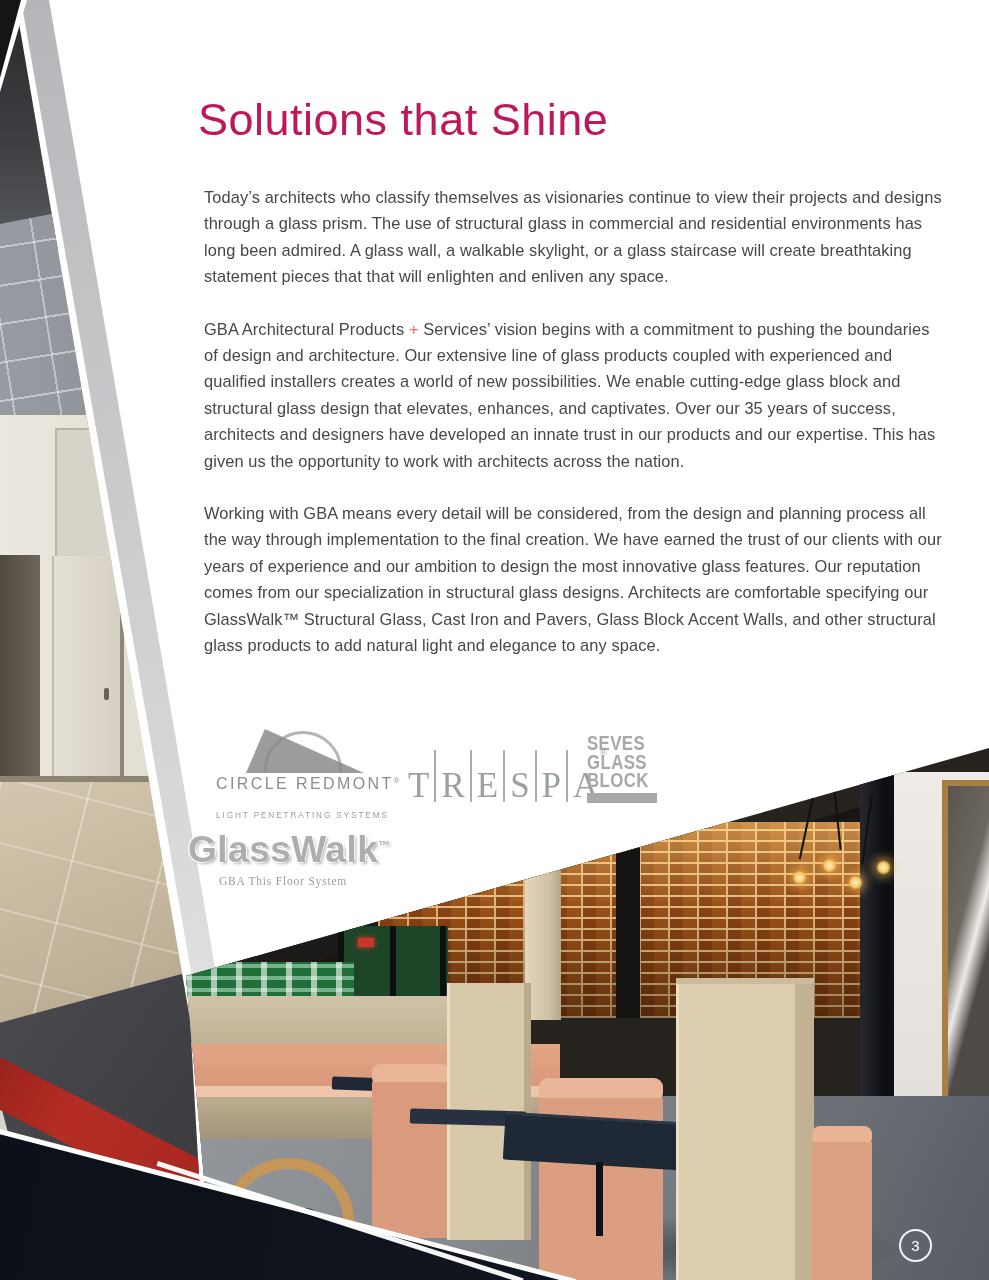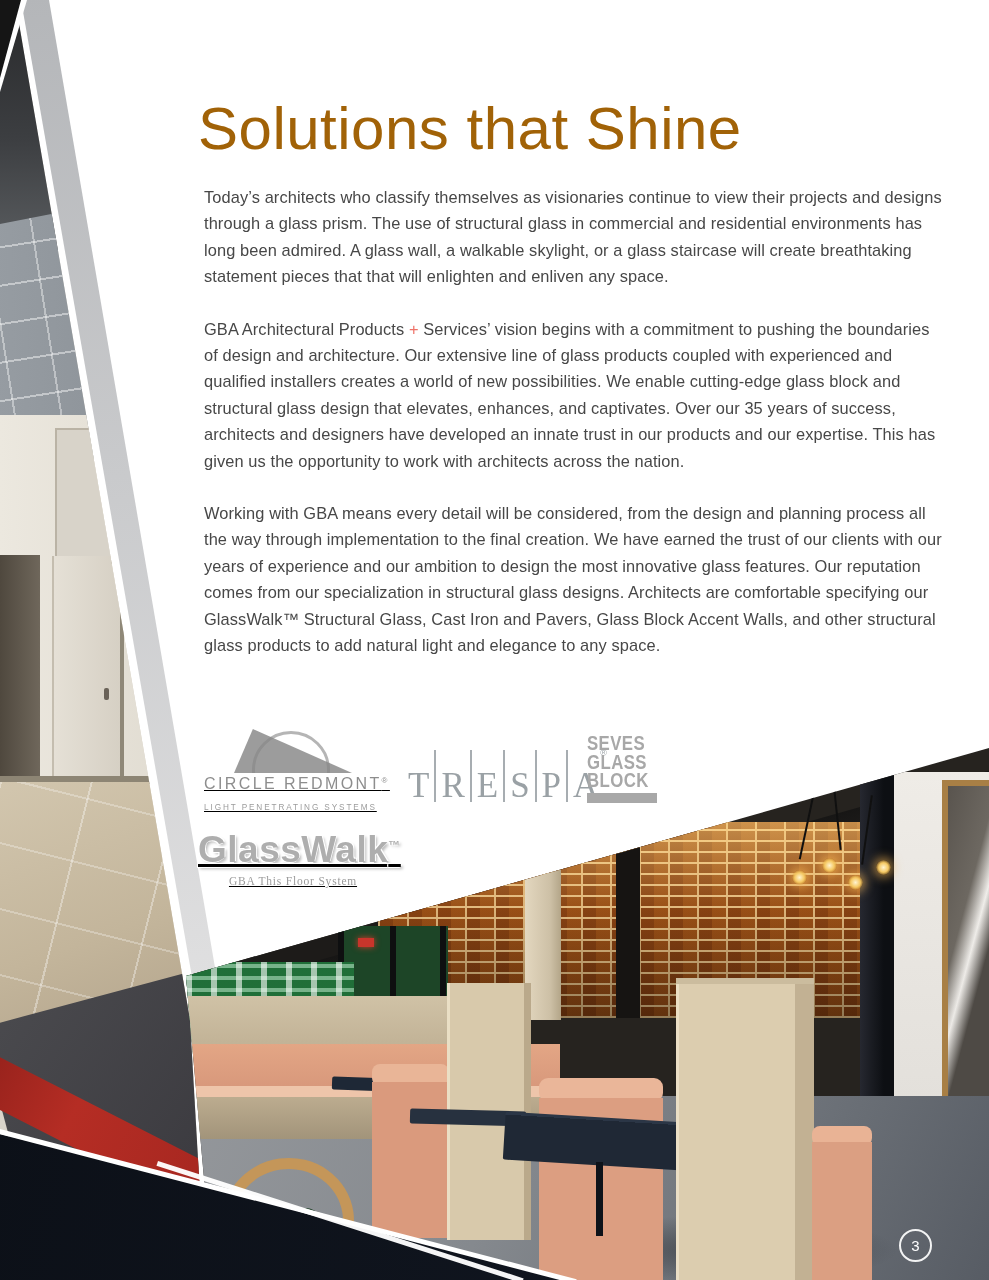--- a/index.html
+++ b/index.html
@@ -121,44 +121,44 @@
   .lineA{left:-4px;top:1128px;width:600px;height:4.5px;background:#ffffff;
     transform:rotate(14.6deg);transform-origin:left top;z-index:6;}
   .corner-white{left:0;top:0;width:989px;height:1280px;z-index:7;
     clip-path:polygon(0 0,27px 0,0 92px);background:#ffffff;}
   .corner-black{left:0;top:0;width:989px;height:1280px;z-index:8;
     clip-path:polygon(0 0,21px 0,0 78px);background:#151515;}
 
   
   .content{z-index:10;}
   .title{left:146px;top:46px;font-size:46px;font-weight:400;letter-spacing:.5px;z-index:10;}
-  .headline{left:198px;top:94px;font-size:60px;font-weight:300;color:#a16207;letter-spacing:.5px;z-index:10;}
+  .headline{left:198px;top:94px;font-size:45px;font-weight:300;color:#be185d;letter-spacing:.5px;z-index:10;}
   .copy{left:204px;top:184px;width:742px;z-index:10;color:#474747;
     font-size:16.4px;line-height:26.4px;letter-spacing:.1px;}
   .copy p{margin:0 0 26px 0;}
 
   
-  .logo-cr{left:204px;top:729px;width:176px;z-index:10;text-decoration:underline;}
+  .logo-cr{left:216px;top:729px;width:176px;z-index:10;}
   .cr-mark{position:relative;width:100px;height:44px;margin-left:22px;}
   .cr-arcwrap{position:absolute;left:26px;top:2px;width:84px;height:42px;overflow:hidden;}
   .cr-arc{position:absolute;left:0;top:0;width:78px;height:78px;border:3px solid #b5b5b5;border-radius:50%;box-sizing:border-box;}
   .cr-tri{position:absolute;left:8px;top:0;width:118px;height:44px;
     clip-path:polygon(16% 0,100% 100%,0 100%);background:rgba(134,134,134,.82);}
   .cr-name{margin-top:2px;font-size:16px;letter-spacing:2.4px;color:#8d8d8d;white-space:nowrap;}
   .cr-name sup{font-size:8px;}
-  .cr-tag{margin-top:10px;font-size:8.2px;letter-spacing:1.9px;color:#9c9c9c;white-space:nowrap;}
+  .cr-tag{margin-top:18px;font-size:8.2px;letter-spacing:1.9px;color:#9c9c9c;white-space:nowrap;}
   .logo-trespa{left:408px;top:748px;z-index:10;display:flex;align-items:flex-end;height:54px;}
   .trespa-letter{font-family:"Liberation Serif",serif;font-size:35px;line-height:33px;color:#9aa1a5;}
   .trespa-bar{width:2px;height:52px;background:#a7adb1;margin:0 5px;}
   .trespa-reg{font-size:9px;color:#9aa1a5;align-self:flex-start;margin-left:2px;}
   .logo-seves{left:587px;top:734px;z-index:10;}
   .seves-line{font-size:21px;font-weight:bold;line-height:18.5px;letter-spacing:.5px;color:#a8a8a8;
     transform:scaleX(.8);transform-origin:left;}
   .seves-bar{width:70px;height:10px;background:#a8a8a8;margin-top:3px;}
-  .logo-gw{left:198px;top:829px;width:190px;z-index:10;text-align:center;text-decoration:underline;}
+  .logo-gw{left:188px;top:829px;width:190px;z-index:10;text-align:center;}
   .gw-name{font-size:37px;font-weight:bold;letter-spacing:.5px;color:#aeaeae;white-space:nowrap;
     text-shadow:-1px -1px 0 #fff,1px -1px 0 #fff,-1px 1px 0 #fff,2px 2px 3px rgba(0,0,0,.28);}
   .gw-name sup{font-size:12px;}
   .gw-tag{margin-top:4px;font-family:"Liberation Serif",serif;font-size:11.5px;letter-spacing:.8px;color:#9b9b9b;}
 
   .pageno{left:899px;top:1229px;width:33px;height:33px;border:2px solid rgba(255,255,255,.92);
     border-radius:50%;color:#fff;font-size:15px;display:flex;align-items:center;justify-content:center;
     z-index:11;box-sizing:border-box;}
 </style>
 </head>

